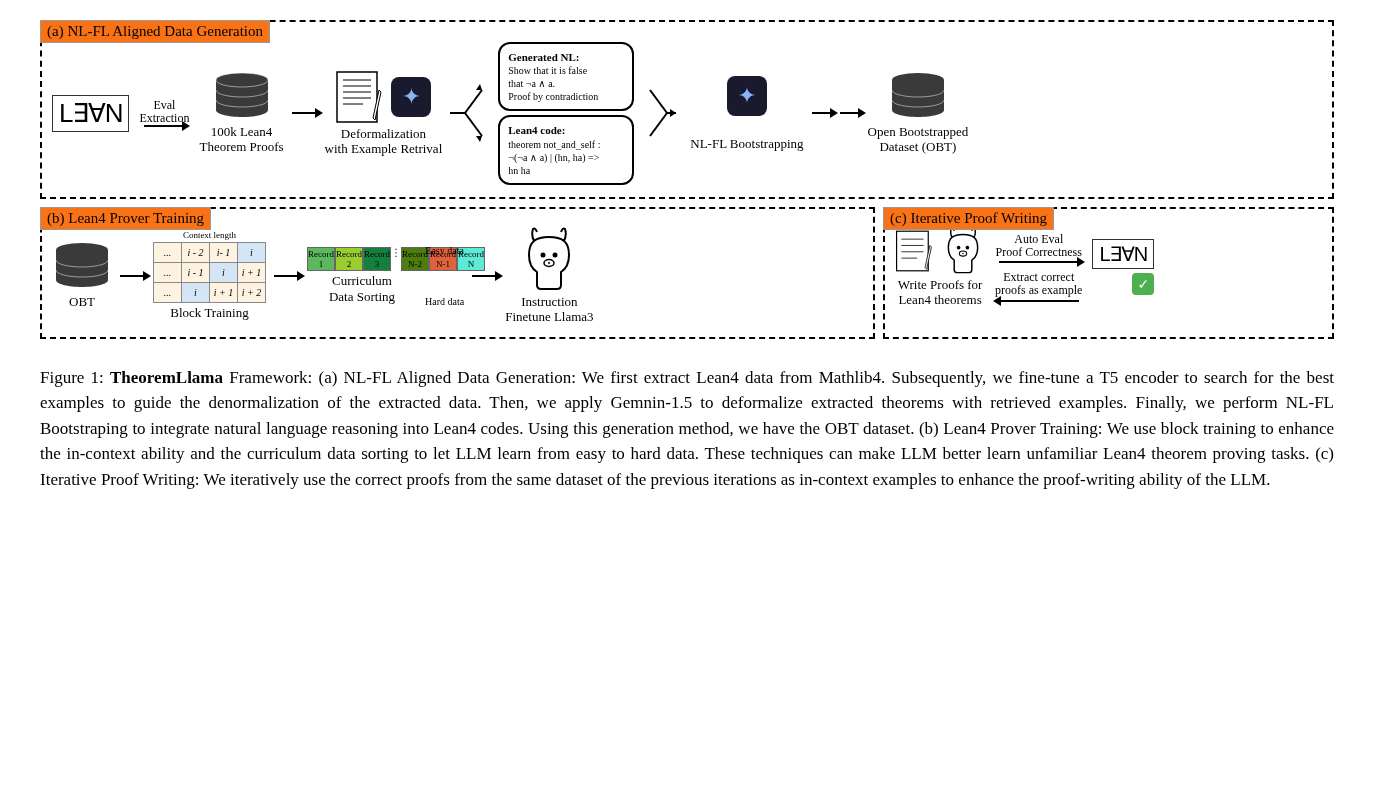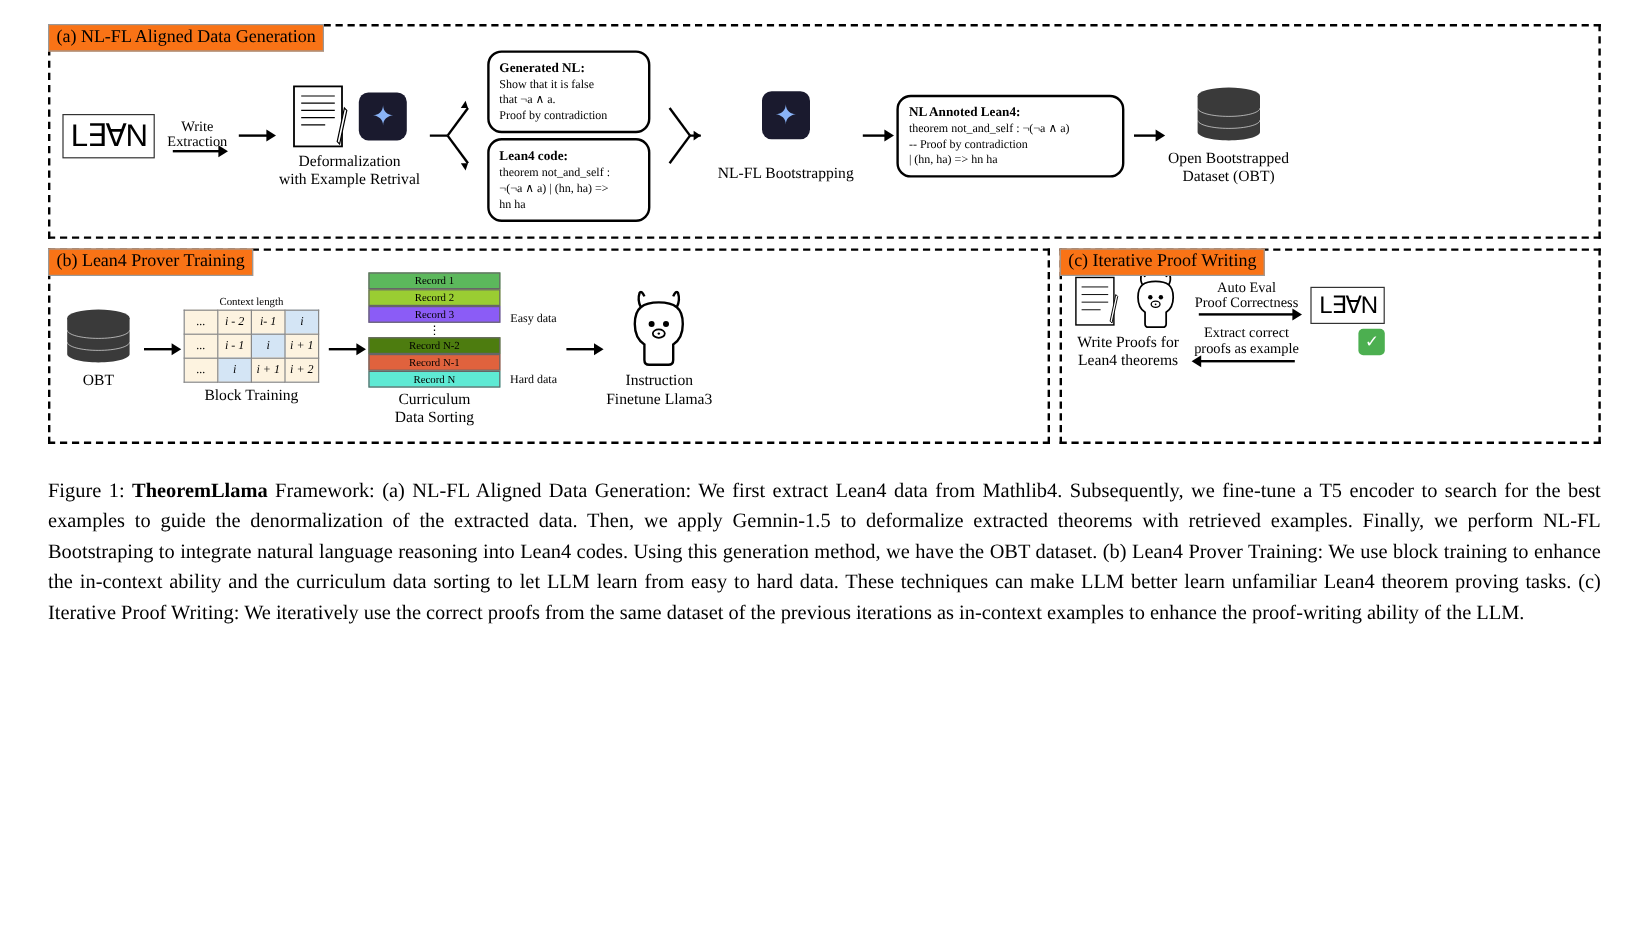--- a/index.html
+++ b/index.html
@@ -18,44 +18,56 @@
 .lean-logo { font-family: sans-serif; font-weight: 300; font-size: 26px; letter-spacing: -1px; border: 1px solid #333; padding: 2px 6px; }
 .doc-icon { width: 48px; height: 54px; }
 .gemini-icon { width: 40px; height: 40px; background: #1a1a2e; border-radius: 8px; display: flex; align-items: center; justify-content: center; }
 .gemini-star { color: #8ab4f8; font-size: 22px; }
 .code-box { border: 2px solid #000; border-radius: 12px; padding: 6px 8px; font-size: 10px; line-height: 1.3; width: 136px; }
 .code-box .title { font-weight: bold; font-size: 11px; }
 .block-table { border-collapse: collapse; font-size: 10px; }
 .block-table td { border: 1px solid #888; width: 28px; height: 20px; text-align: center; font-style: italic; }
 .block-table td.hl { background: #d4e5f5; }
 .block-table td.norm { background: #fdf3e0; }
-.curriculum { display: flex; flex-direction: column; width: 110px; font-size: 9px; text-align: center; }
+.curriculum { display: flex; flex-direction: row; width: 110px; font-size: 9px; text-align: center; }
 .curriculum .rec { border: 1px solid #666; padding: 1px 0; }
 .llama-icon { width: 60px; height: 65px; }
 .brace-label { font-size: 10px; }
 .figcap { font-size: 17px; line-height: 1.5; margin-top: 18px; text-align: justify; }
 .sections-bottom { display: flex; gap: 8px; }
 .sections-bottom .section { flex: 1; }
 .check-badge { width: 22px; height: 22px; background: #4caf50; border-radius: 4px; color: #fff; display: flex; align-items: center; justify-content: center; font-size: 14px; }
 </style>
 </head>
 <body>
 
 <div class="diagram">
 
   <div class="section">
     <div class="section-label">(a) NL-FL Aligned Data Generation</div>
     <div class="row" style="margin-top:8px;">
       <div class="lean-logo">L∃∀N</div>
       <div class="col">
-        <span class="arrow-label" style="white-space:pre;">Write
+        <span class="arrow-label" style="white-space:pre;">Eval
 Extraction</span>
         <div class="arrow">
             <div class="arrow-line" style="width:40px;"></div>
           </div>
+      </div>
+      <div class="col">
+        <svg class="db-icon" viewBox="0 0 60 50">
+            <ellipse cx="30" cy="8" rx="26" ry="7" fill="#3a3a3a"></ellipse>
+            <path d="M4 8v10c0 4 12 7 26 7s26-3 26-7V8" fill="#3a3a3a"></path>
+            <path d="M4 18v10c0 4 12 7 26 7s26-3 26-7V18" fill="#3a3a3a"></path>
+            <path d="M4 28v10c0 4 12 7 26 7s26-3 26-7V28" fill="#3a3a3a"></path>
+            <ellipse cx="30" cy="8" rx="26" ry="7" fill="none" stroke="#fff" stroke-width="0.5"></ellipse>
+            <path d="M4 18c0 4 12 7 26 7s26-3 26-7M4 28c0 4 12 7 26 7s26-3 26-7" fill="none" stroke="#fff" stroke-width="0.5"></path>
+          </svg>
+        <div class="caption" style="white-space:pre;">100k Lean4
+Theorem Proofs</div>
       </div>
       <div class="arrow">
           <div class="arrow-line" style="width:25px;"></div>
         </div>
       <div class="col">
         <div class="row">
           <svg class="doc-icon" viewBox="0 0 48 54">
               <rect x="2" y="2" width="40" height="50" fill="#fff" stroke="#000" stroke-width="1.5"></rect>
               <line x1="8" y1="10" x2="36" y2="10" stroke="#000"></line>
               <line x1="8" y1="16" x2="36" y2="16" stroke="#000"></line>
@@ -104,26 +116,20 @@
       </div>
       <div class="col">
         <div class="gemini-icon">
             <span class="gemini-star">✦</span>
           </div>
         <div class="caption" style="margin-top:20px;">NL-FL Bootstrapping</div>
       </div>
       <div class="arrow">
           <div class="arrow-line" style="width:20px;"></div>
         </div>
-      <div class="code-box" style="width:190px;">
-        <div class="title">NL Annoted Lean4:</div>
-        <div>theorem not_and_self : ¬(¬a ∧ a)</div>
-        <div>  -- Proof by contradiction</div>
-        <div>  | (hn, ha) =&gt; hn ha</div>
-      </div>
       <div class="arrow">
           <div class="arrow-line" style="width:20px;"></div>
         </div>
       <div class="col">
         <svg class="db-icon" viewBox="0 0 60 50">
             <ellipse cx="30" cy="8" rx="26" ry="7" fill="#3a3a3a"></ellipse>
             <path d="M4 8v10c0 4 12 7 26 7s26-3 26-7V8" fill="#3a3a3a"></path>
             <path d="M4 18v10c0 4 12 7 26 7s26-3 26-7V18" fill="#3a3a3a"></path>
             <path d="M4 28v10c0 4 12 7 26 7s26-3 26-7V28" fill="#3a3a3a"></path>
             <path d="M4 18c0 4 12 7 26 7s26-3 26-7M4 28c0 4 12 7 26 7s26-3 26-7" fill="none" stroke="#fff" stroke-width="0.5"></path>
@@ -178,21 +184,21 @@
             </table>
           <div class="caption">Block Training</div>
         </div>
         <div class="arrow">
             <div class="arrow-line" style="width:25px;"></div>
           </div>
         <div class="col">
           <div class="curriculum">
             <div class="rec" style="background:#5cb85c;">Record 1</div>
             <div class="rec" style="background:#9acd32;">Record 2</div>
-            <div class="rec" style="background:#8b5cf6;">Record 3</div>
+            <div class="rec" style="background:#15803d;">Record 3</div>
             <div style="text-align:center;font-size:10px;">⋮</div>
             <div class="rec" style="background:#4d7c0f;">Record N-2</div>
             <div class="rec" style="background:#e0623d;">Record N-1</div>
             <div class="rec" style="background:#5eead4;">Record N</div>
           </div>
           <div class="caption" style="white-space:pre;">Curriculum
 Data Sorting</div>
         </div>
         <div class="col" style="gap:40px;">
           <span class="brace-label">Easy data</span>

